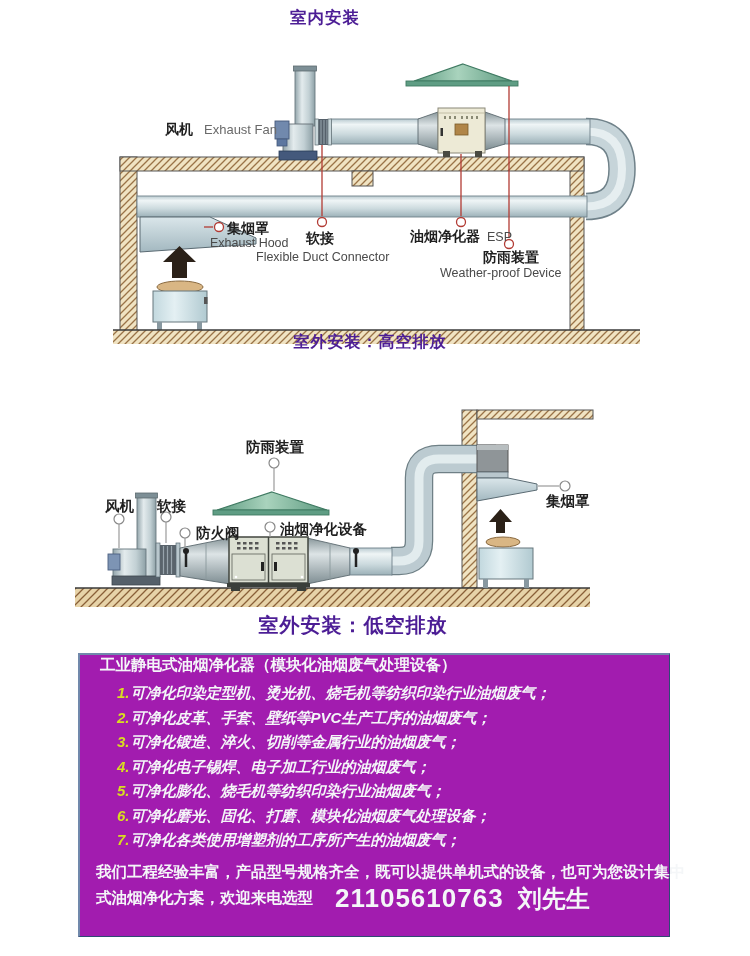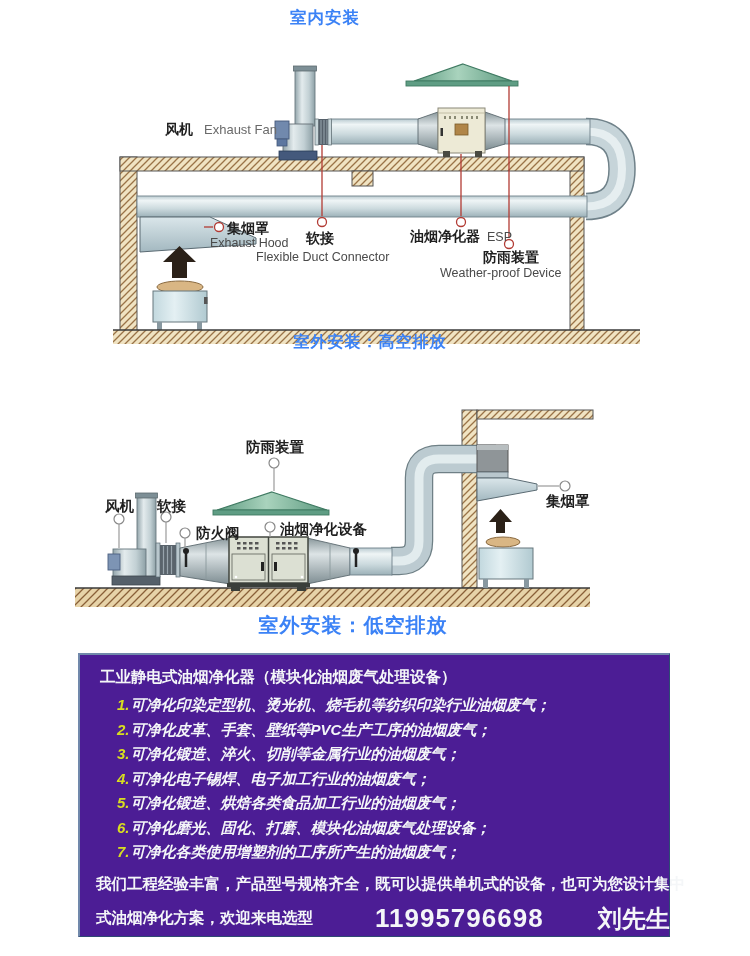--- a/index.html
+++ b/index.html
@@ -1,40 +1,40 @@
 <!DOCTYPE html>
 <html><head>
 <meta charset="utf-8">
 <style>
   html,body{margin:0;padding:0;}
   body{width:750px;height:956px;background:#ffffff;font-family:"Liberation Sans","DejaVu Sans",sans-serif;position:relative;overflow:hidden;}
   .page{position:absolute;inset:0;}
-  .dtitle{position:absolute;text-align:center;font-weight:bold;color:#3b82f6;font-size:16.5px;letter-spacing:1px;}
+  .dtitle{position:absolute;text-align:center;font-weight:bold;color:#4c1d95;font-size:16.5px;letter-spacing:1px;}
   #title-indoor{top:7px;left:0;width:650px;}
   #title-outdoor-high{top:332px;left:0;width:740px;font-size:16px;}
   #title-outdoor-low{top:612px;left:0;width:706px;font-size:20px;}
   svg{position:absolute;}
   #svg-indoor{left:90px;top:40px;}
   #svg-outdoor{left:60px;top:388px;}
   svg text{font-family:"Liberation Sans","DejaVu Sans",sans-serif;}
   .cn-label{font-size:14px;font-weight:bold;fill:#1f1f1f;}
   .cn-label-lg{font-size:14.5px;font-weight:bold;fill:#1f1f1f;}
   .en-label{font-size:12.5px;fill:#4a4a4a;}
   .en-label-gray{font-size:13px;fill:#6a6a6a;}
   
   .panel{position:absolute;left:78px;top:653px;width:592px;height:284px;box-sizing:border-box;
-         background:#4c1d95;border-top:2px solid #7189ab;border-left:2px solid #7189ab;
+         background:#a21caf;border-top:2px solid #7189ab;border-left:2px solid #7189ab;
          border-right:1px solid #2e4a74;border-bottom:1px solid #2e4a74;
-         color:#f4f6f8;padding-top:12px;}
+         color:#f4f6f8;}
   .panel .heading{margin-left:20px;font-size:15.5px;font-weight:600;line-height:20px;}
   .panel .items{margin-top:6px;font-style:italic;}
   .panel .item{margin-left:37px;font-size:15px;font-weight:600;line-height:24.5px;white-space:nowrap;}
   .panel .item .num{color:#d8de20;margin-right:1px;}
   .panel .footer1{margin-left:16px;margin-top:8px;font-size:15.5px;font-weight:600;line-height:22px;white-space:nowrap;text-align:center;}
-  .panel .footer2{margin-left:16px;margin-top:8px;font-size:15.5px;font-weight:600;display:flex;align-items:center;white-space:nowrap;gap:40px;}
+  .panel .footer2{margin-left:16px;margin-top:0;font-size:15.5px;font-weight:600;display:flex;align-items:center;white-space:nowrap;}
   .panel .phone{font-size:26px;font-weight:bold;margin-left:22px;letter-spacing:1px;}
   .panel .contact{font-size:24px;font-weight:bold;margin-left:14px;}
 </style>
 </head>
 <body>
 
 <div class="page">
 
   <div class="dtitle" id="title-indoor">室内安装</div>
 
@@ -305,25 +305,25 @@
 
   <div class="dtitle" id="title-outdoor-low">室外安装：低空排放</div>
 
   <div class="panel">
     <div class="heading">工业静电式油烟净化器（模块化油烟废气处理设备）</div>
     <div class="items">
       <div class="item"><span class="num">1.</span><span>可净化印染定型机、烫光机、烧毛机等纺织印染行业油烟废气；</span></div>
       <div class="item"><span class="num">2.</span><span>可净化皮革、手套、壁纸等PVC生产工序的油烟废气；</span></div>
       <div class="item"><span class="num">3.</span><span>可净化锻造、淬火、切削等金属行业的油烟废气；</span></div>
       <div class="item"><span class="num">4.</span><span>可净化电子锡焊、电子加工行业的油烟废气；</span></div>
-      <div class="item"><span class="num">5.</span><span>可净化锻造、烘焙各类食品加工行业的油烟废气；</span></div>
+      <div class="item"><span class="num">5.</span><span>可净化膨化、烧毛机等纺织印染行业油烟废气；</span></div>
       <div class="item"><span class="num">6.</span><span>可净化磨光、固化、打磨、模块化油烟废气处理设备；</span></div>
       <div class="item"><span class="num">7.</span><span>可净化各类使用增塑剂的工序所产生的油烟废气；</span></div>
     </div>
     <div class="footer1">我们工程经验丰富，产品型号规格齐全，既可以提供单机式的设备，也可为您设计集中</div>
     <div class="footer2">
       <span>式油烟净化方案，欢迎来电选型</span>
-      <span class="phone">11995796698</span>
+      <span class="phone">21105610763</span>
       <span class="contact">刘先生</span>
     </div>
   </div>
 
 </div>
 
 </body></html>

